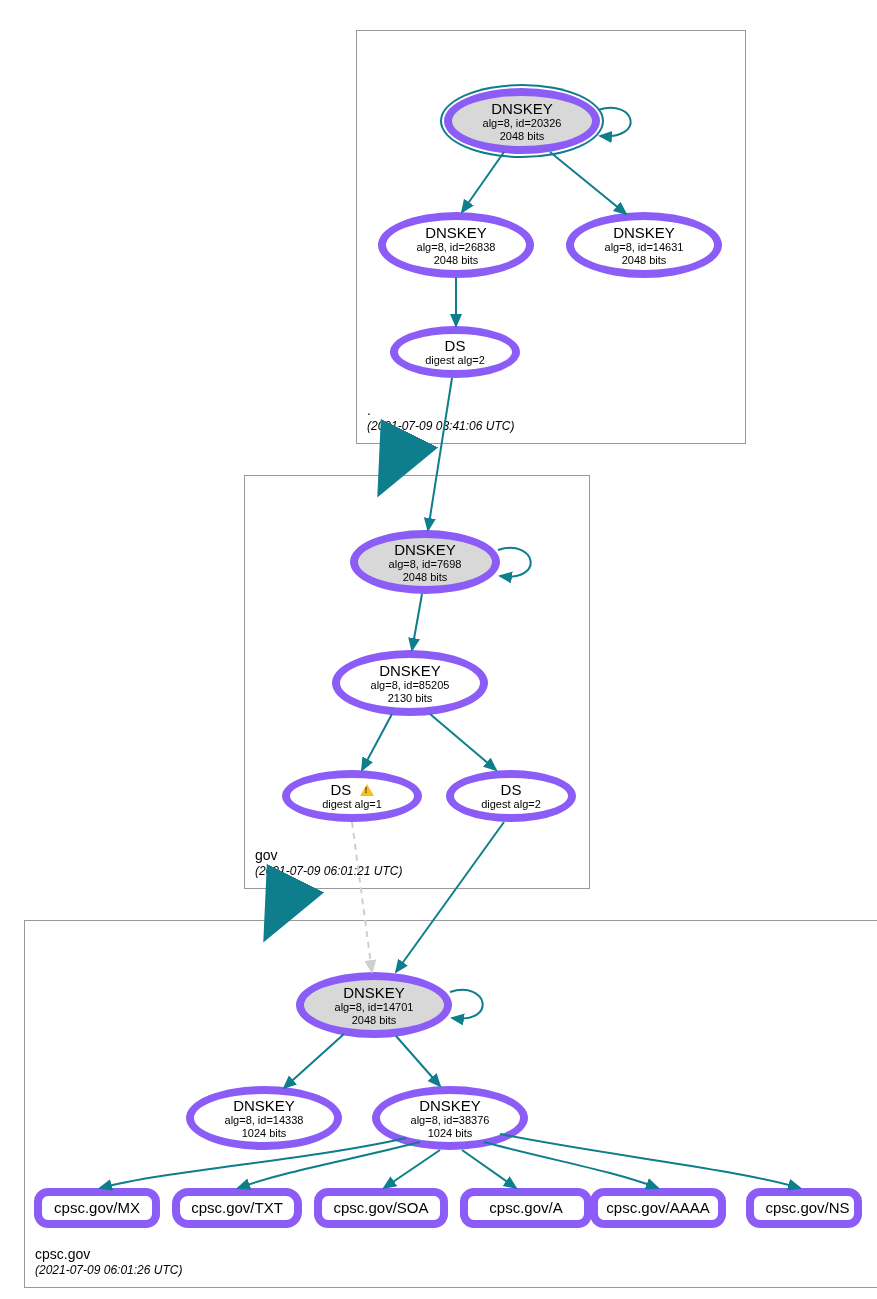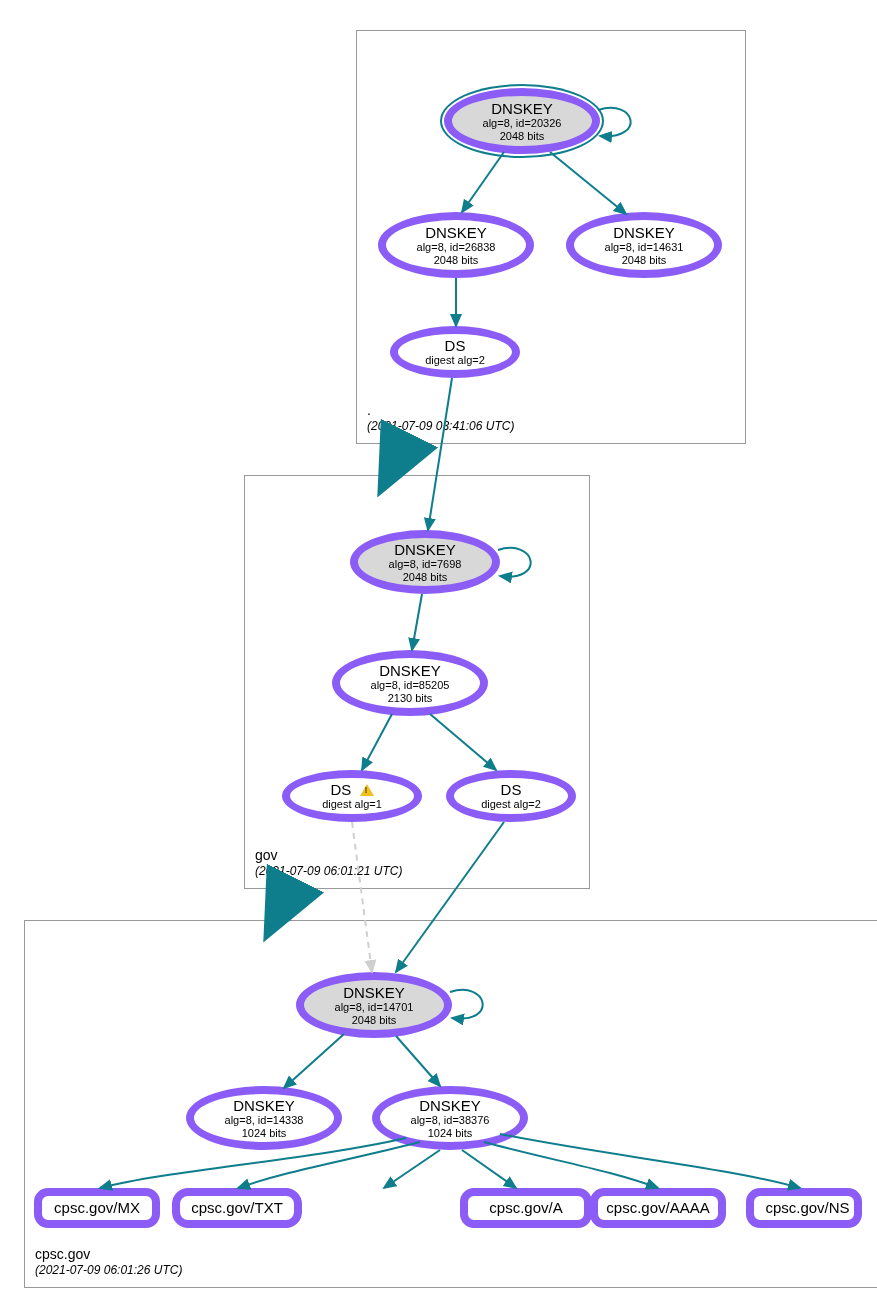--- a/index.html
+++ b/index.html
@@ -157,20 +157,23 @@
     <span class="sub">alg=8, id=38376</span>
     <span class="sub">1024 bits</span>
   </div>
 
   <div class="node rrect" style="left:24px;top:1178px;width:126px;height:40px;">
     <span class="title">cpsc.gov/MX</span>
   </div>
   <div class="node rrect" style="left:162px;top:1178px;width:130px;height:40px;border-radius:16px;">
     <span class="title">cpsc.gov/TXT</span>
   </div>
+  <div class="node rrect" style="left:304px;top:1178px;width:134px;height:40px;">
+    <span class="title">cpsc.gov/SOA</span>
+  </div>
   <div class="node rrect" style="left:450px;top:1178px;width:132px;height:40px;">
     <span class="title">cpsc.gov/A</span>
   </div>
   <div class="node rrect" style="left:580px;top:1178px;width:136px;height:40px;">
     <span class="title">cpsc.gov/AAAA</span>
   </div>
   <div class="node rrect" style="left:736px;top:1178px;width:116px;height:40px;padding-left:7px;">
     <span class="title">cpsc.gov/NS</span>
   </div>
 

